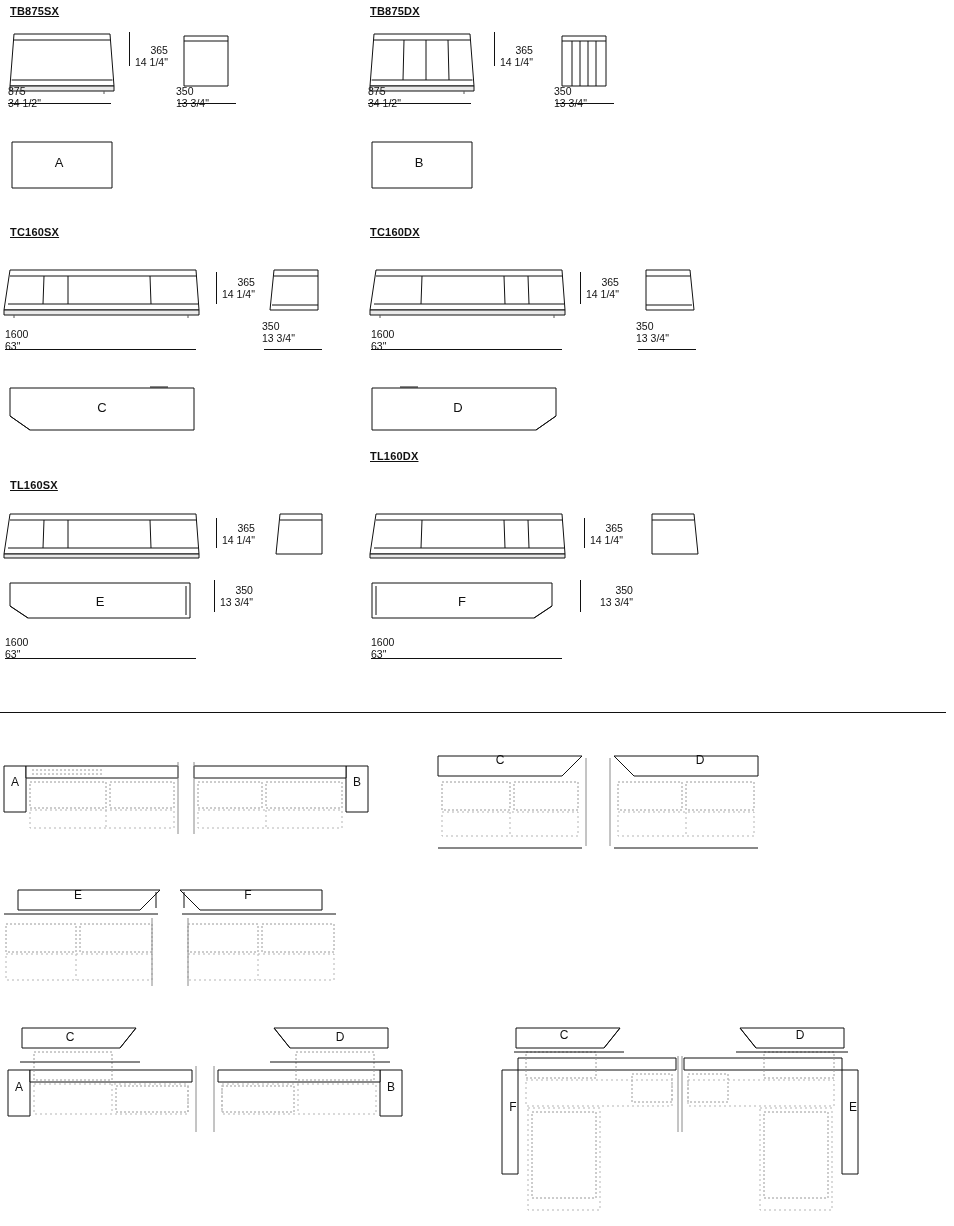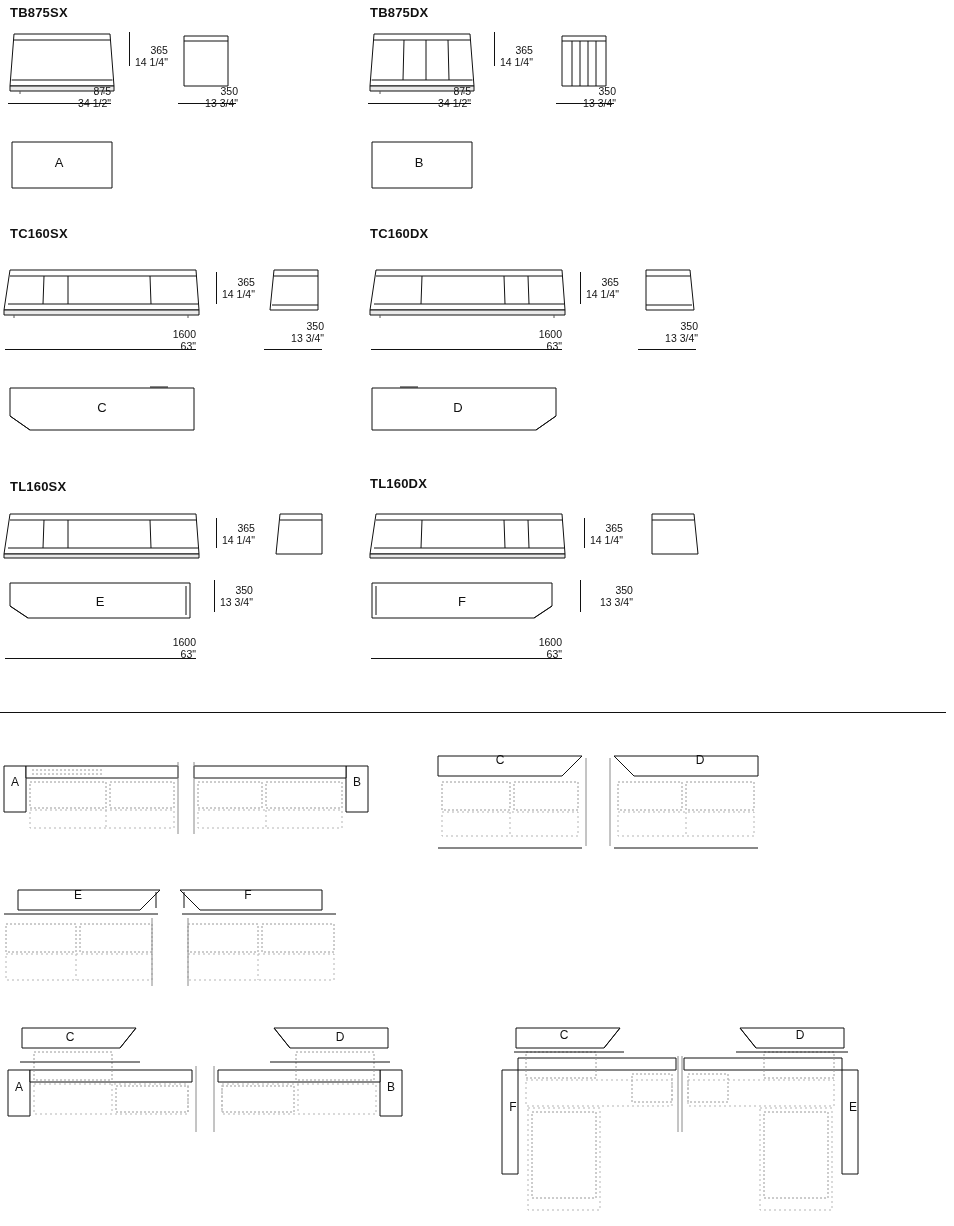--- a/index.html
+++ b/index.html
@@ -6,24 +6,24 @@
   body{
     width:954px;height:1226px;position:relative;
     font-family:"Liberation Sans", sans-serif;
     color:#1a1a1a;
     -webkit-font-smoothing:antialiased;
   }
   .sheet{position:absolute;inset:0;}
   
   .abs{position:absolute;}
   .code-title{
-    font-size:13px;font-weight:bold;letter-spacing:.2px;color:#111;
+    font-size:11px;font-weight:bold;letter-spacing:.2px;color:#111;text-decoration:underline;
   }
   .dim{
-    font-size:10.5px;line-height:12px;color:#111;text-align:right;white-space:nowrap;
+    font-size:10.5px;line-height:12px;color:#111;text-align:left;white-space:nowrap;
   }
   .dim.left{text-align:right;}
   .letter{
     font-size:13px;color:#111;text-align:center;
   }
   .hline{position:absolute;background:#111;height:1px;}
   .vline{position:absolute;background:#111;width:1px;}
   .rule{position:absolute;height:1px;background:#111;}
   
   svg{display:block;overflow:visible;}
@@ -253,21 +253,21 @@
     <span>350</span><br>
     <span>13 3/4"</span>
   </div>
 
   <div class="abs hline" style="left:5px;top:658px;width:191px;"></div>
   <div class="abs dim" style="left:5px;top:636px;width:191px;">
     <span>1600</span><br>
     <span>63"</span>
   </div>
 
-  <div class="abs code-title" style="left:370px;top:476px;">TL160DX</div>
+  <div class="abs code-title" style="left:370px;top:450px;">TL160DX</div>
 
   <svg class="abs" style="left:366px;top:500px;" width="215" height="70">
     <polygon class="stw" points="10,14 196,14 199,54 4,54"></polygon>
     <line class="st" x1="10" y1="20" x2="196" y2="20"></line>
     <line class="st" x1="8" y1="48" x2="198" y2="48"></line>
     <line class="st" x1="56" y1="20" x2="55" y2="48"></line>
     <line class="st" x1="138" y1="20" x2="139" y2="48"></line>
     <line class="st" x1="162" y1="20" x2="163" y2="48"></line>
     <rect class="fillgray" x="4" y="54" width="195" height="4"></rect>
   </svg>

